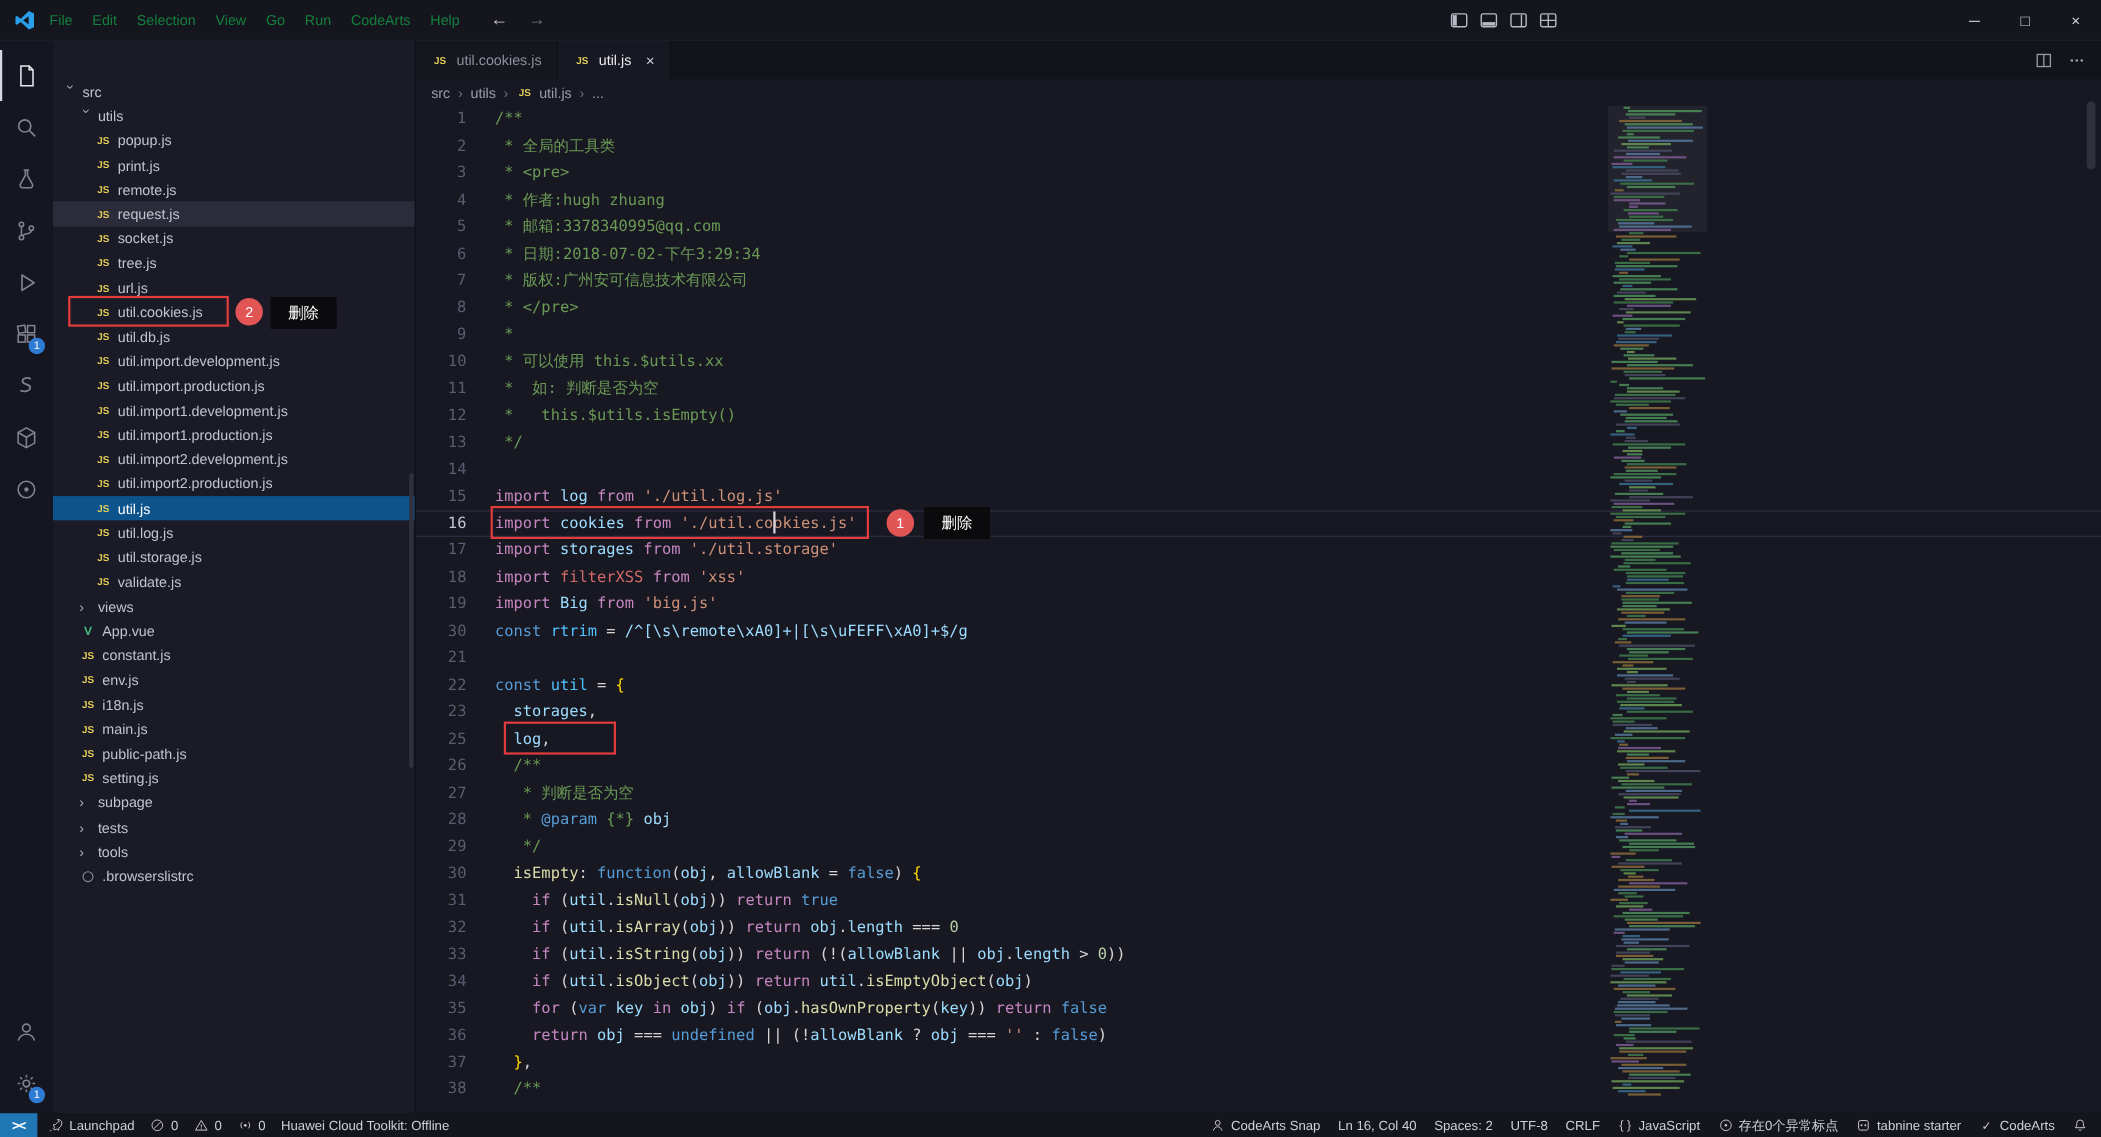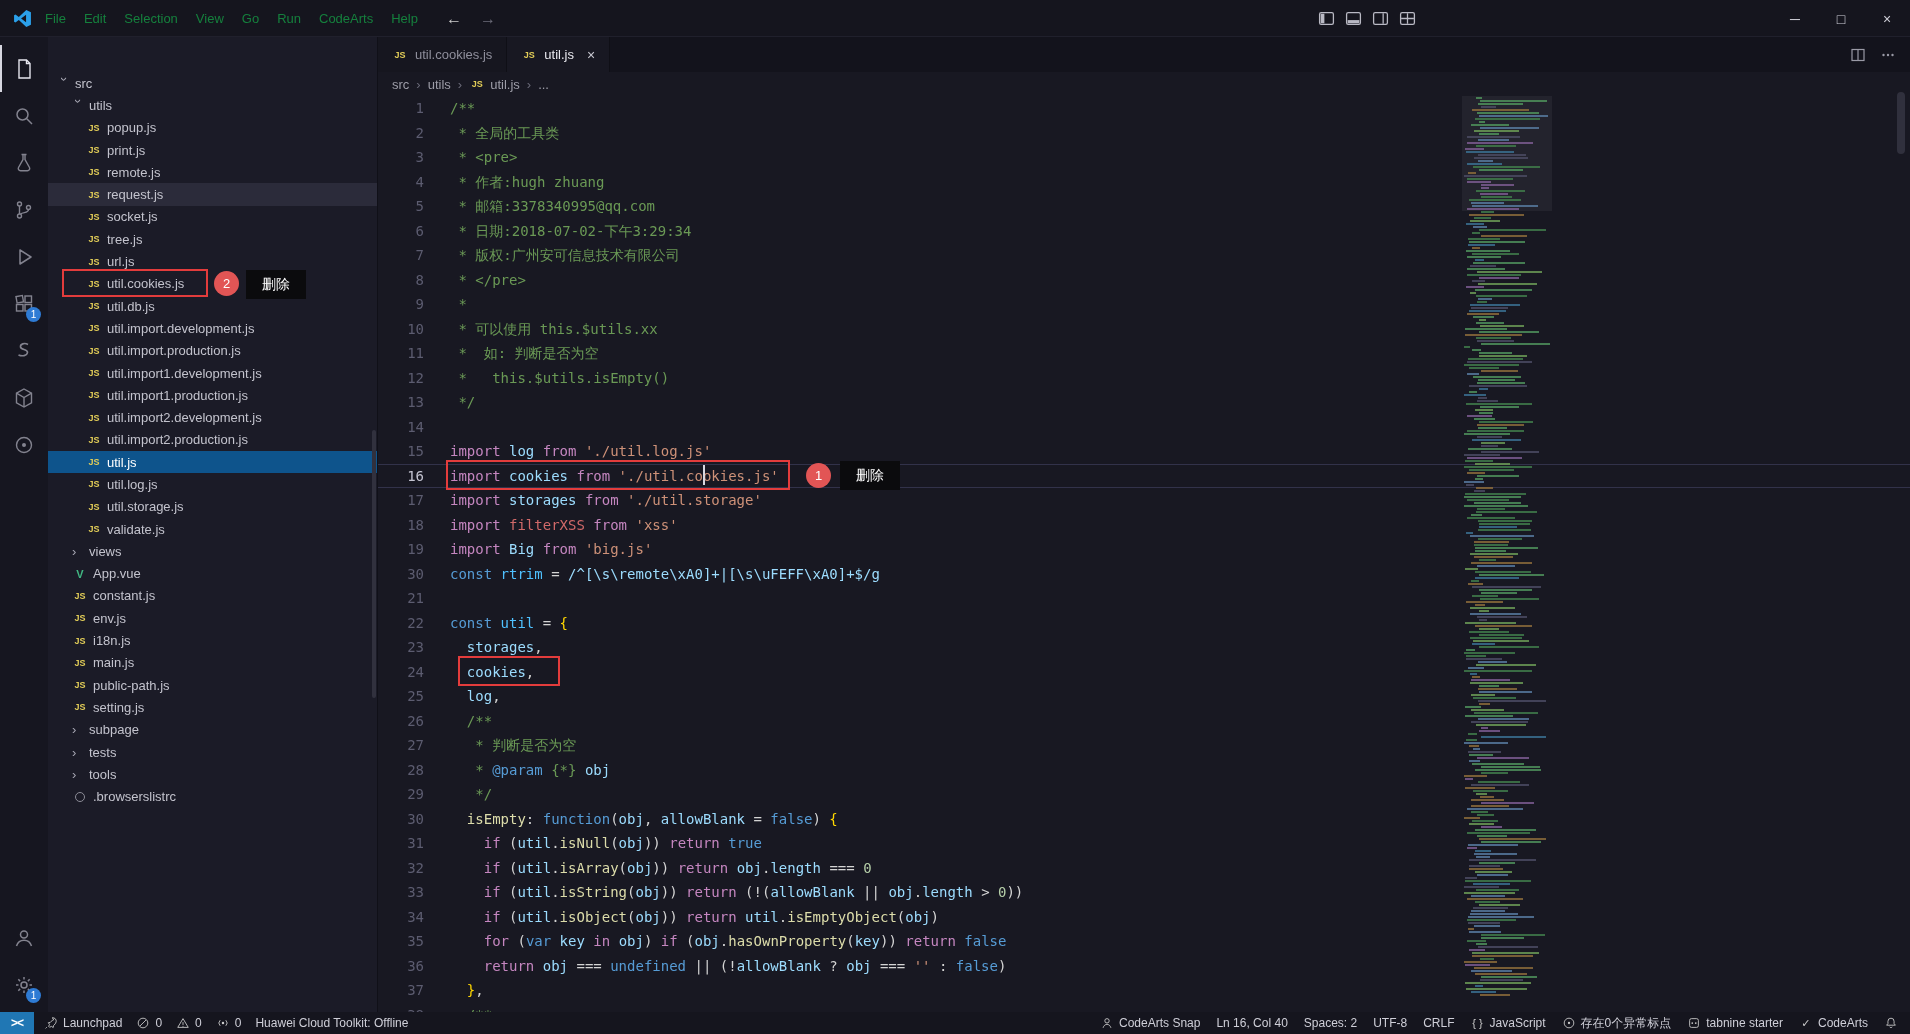--- a/index.html
+++ b/index.html
@@ -419,21 +419,20 @@
           <div class="line"><span class="ln">14</span><span class="codetxt"></span></div>
           <div class="line"><span class="ln">15</span><span class="codetxt"><span class="tk-k">import </span><span class="tk-v">log</span><span class="tk-k"> from </span><span class="tk-s">'./util.log.js'</span></span></div>
           <div class="line current"><span class="ln">16</span><span class="codetxt"><span class="tk-k">import </span><span class="tk-v">cookies</span><span class="tk-k"> from </span><span class="tk-s">'./util.cookies.js'</span></span></div>
           <div class="line"><span class="ln">17</span><span class="codetxt"><span class="tk-k">import </span><span class="tk-v">storages</span><span class="tk-k"> from </span><span class="tk-s">'./util.storage'</span></span></div>
           <div class="line"><span class="ln">18</span><span class="codetxt"><span class="tk-k">import </span><span class="tk-r">filterXSS</span><span class="tk-k"> from </span><span class="tk-s">'xss'</span></span></div>
           <div class="line"><span class="ln">19</span><span class="codetxt"><span class="tk-k">import </span><span class="tk-v">Big</span><span class="tk-k"> from </span><span class="tk-s">'big.js'</span></span></div>
           <div class="line"><span class="ln">30</span><span class="codetxt"><span class="tk-b">const </span><span class="tk-cb">rtrim</span><span class="tk-p"> = </span><span class="tk-rx">/^[\s\remote\xA0]+|[\s\uFEFF\xA0]+$/g</span></span></div>
           <div class="line"><span class="ln">21</span><span class="codetxt"></span></div>
           <div class="line"><span class="ln">22</span><span class="codetxt"><span class="tk-b">const </span><span class="tk-cb">util</span><span class="tk-p"> = </span><span class="tk-g">{</span></span></div>
           <div class="line"><span class="ln">23</span><span class="codetxt"><span class="tk-v">  storages</span><span class="tk-p">,</span></span></div>
-          <div class="line"><span class="ln">24</span><span class="codetxt"><span class="tk-v">  cookies</span><span class="tk-p">,</span></span></div>
           <div class="line"><span class="ln">25</span><span class="codetxt"><span class="tk-v">  log</span><span class="tk-p">,</span></span></div>
           <div class="line"><span class="ln">26</span><span class="codetxt"><span class="tk-c">  /**</span></span></div>
           <div class="line"><span class="ln">27</span><span class="codetxt"><span class="tk-c">   * 判断是否为空</span></span></div>
           <div class="line"><span class="ln">28</span><span class="codetxt"><span class="tk-c">   * </span><span class="tk-b">@param</span><span class="tk-c"> {*} </span><span class="tk-v">obj</span></span></div>
           <div class="line"><span class="ln">29</span><span class="codetxt"><span class="tk-c">   */</span></span></div>
           <div class="line"><span class="ln">30</span><span class="codetxt"><span class="tk-f">  isEmpty</span><span class="tk-p">: </span><span class="tk-b">function</span><span class="tk-p">(</span><span class="tk-v">obj</span><span class="tk-p">, </span><span class="tk-v">allowBlank</span><span class="tk-p"> = </span><span class="tk-b">false</span><span class="tk-p">) </span><span class="tk-g">{</span></span></div>
           <div class="line"><span class="ln">31</span><span class="codetxt"><span class="tk-p">    </span><span class="tk-k">if</span><span class="tk-p"> (</span><span class="tk-v">util</span><span class="tk-p">.</span><span class="tk-f">isNull</span><span class="tk-p">(</span><span class="tk-v">obj</span><span class="tk-p">)) </span><span class="tk-k">return </span><span class="tk-b">true</span></span></div>
           <div class="line"><span class="ln">32</span><span class="codetxt"><span class="tk-p">    </span><span class="tk-k">if</span><span class="tk-p"> (</span><span class="tk-v">util</span><span class="tk-p">.</span><span class="tk-f">isArray</span><span class="tk-p">(</span><span class="tk-v">obj</span><span class="tk-p">)) </span><span class="tk-k">return </span><span class="tk-v">obj</span><span class="tk-p">.</span><span class="tk-v">length</span><span class="tk-p"> === </span><span class="tk-n">0</span></span></div>
           <div class="line"><span class="ln">33</span><span class="codetxt"><span class="tk-p">    </span><span class="tk-k">if</span><span class="tk-p"> (</span><span class="tk-v">util</span><span class="tk-p">.</span><span class="tk-f">isString</span><span class="tk-p">(</span><span class="tk-v">obj</span><span class="tk-p">)) </span><span class="tk-k">return </span><span class="tk-p">(!(</span><span class="tk-v">allowBlank</span><span class="tk-p"> || </span><span class="tk-v">obj</span><span class="tk-p">.</span><span class="tk-v">length</span><span class="tk-p"> &gt; </span><span class="tk-n">0</span><span class="tk-p">))</span></span></div>
           <div class="line"><span class="ln">34</span><span class="codetxt"><span class="tk-p">    </span><span class="tk-k">if</span><span class="tk-p"> (</span><span class="tk-v">util</span><span class="tk-p">.</span><span class="tk-f">isObject</span><span class="tk-p">(</span><span class="tk-v">obj</span><span class="tk-p">)) </span><span class="tk-k">return </span><span class="tk-v">util</span><span class="tk-p">.</span><span class="tk-f">isEmptyObject</span><span class="tk-p">(</span><span class="tk-v">obj</span><span class="tk-p">)</span></span></div>

